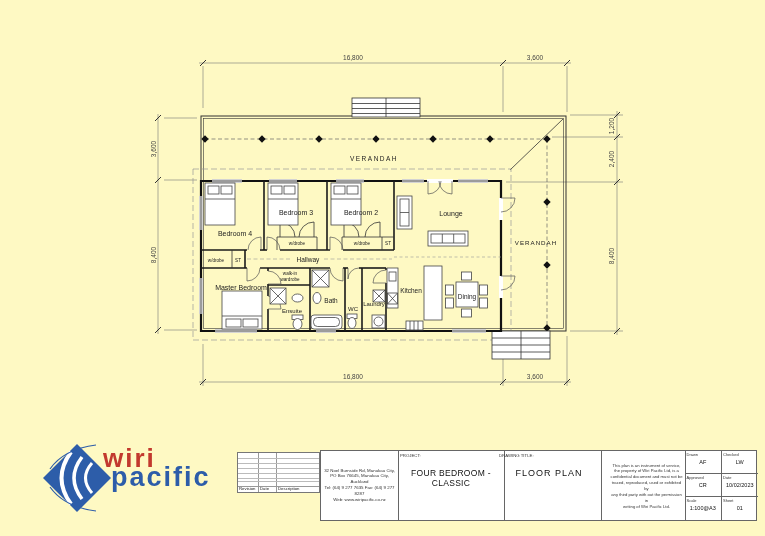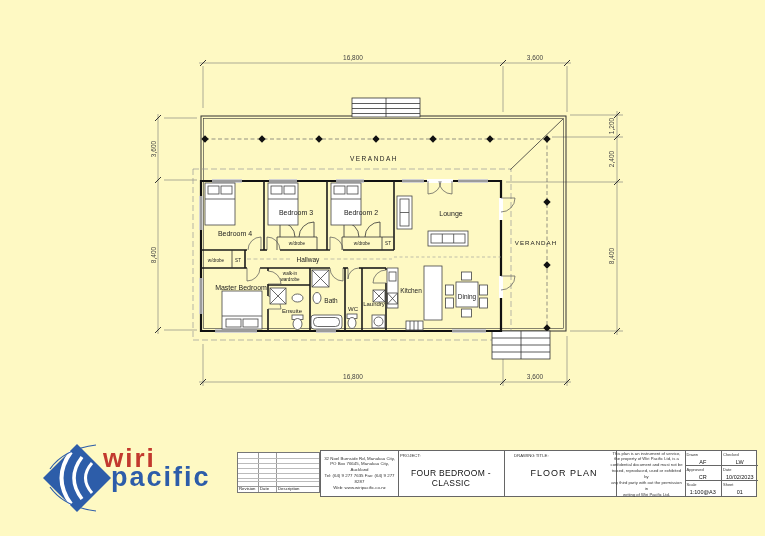--- a/index.html
+++ b/index.html
@@ -6,21 +6,21 @@
   #sheet{position:relative;width:765px;height:536px;background:#fef9c3;overflow:hidden;
          font-family:"Liberation Sans",sans-serif;}
   #plan-svg{position:absolute;left:0;top:0;}
   .abs{position:absolute;box-sizing:border-box;}
   
   #rev-table{left:237px;top:452px;width:83px;height:41px;border:1px solid #777;background:#fff;}
   .rev-vline{position:absolute;top:0;bottom:0;width:1px;background:#999;}
   .rev-hline{position:absolute;left:0;right:0;height:1px;background:#bbb;}
   .rev-head{position:absolute;bottom:0;height:7px;font-size:4.3px;color:#222;line-height:7px;
             padding-left:1px;white-space:nowrap;overflow:hidden;}
-  #tb-box{left:320px;top:450px;width:437px;height:47px;border:1px solid #666;background:#fff;}
+  #tb-box{left:320px;top:450px;width:437px;height:71px;border:1px solid #666;background:#fff;}
   .tb-cell{position:absolute;top:0;bottom:0;border-right:1px solid #666;}
   .addr{font-size:4.4px;line-height:1.35;color:#333;text-align:center;width:100%;
         position:absolute;top:50%;transform:translateY(-50%);}
   .cell-label{position:absolute;left:2px;top:1.5px;font-size:4.3px;color:#333;}
   .cell-value{position:absolute;left:0;right:0;top:17px;text-align:center;color:#111;}
   .disc{font-size:4.2px;line-height:1.4;color:#333;text-align:center;
         position:absolute;top:50%;transform:translateY(-50%);width:100%;padding:0 2px;box-sizing:border-box;}
   #fields-grid{position:absolute;top:0;bottom:0;left:0;right:0;display:grid;
                grid-template-columns:1fr 1fr;grid-template-rows:1fr 1fr 1fr;}
   .fcell{position:relative;border-right:1px solid #666;border-bottom:1px solid #666;}
@@ -403,21 +403,21 @@
       <div>32 Noel Burnside Rd, Manukau City,</div>
       <div>PO Box 76645, Manukau City, Auckland</div>
       <div>Tel: (64) 9 277 7635  Fax: (64) 9 277 8287</div>
       <div>Web: www.wiripacific.co.nz</div>
     </div>
   </div>
   <div class="tb-cell" style="left:77px;width:106px;">
     <div class="cell-label">PROJECT:</div>
     <div class="cell-value" style="font-size:8.5px;letter-spacing:0.3px;">FOUR BEDROOM - CLASSIC</div>
   </div>
-  <div class="tb-cell" style="left:191px;width:104px;">
+  <div class="tb-cell" style="left:176px;width:104px;">
     <div class="cell-label">DRAWING TITLE:</div>
     <div class="cell-value" style="font-size:9px;letter-spacing:1px;">FLOOR PLAN</div>
   </div>
   <div class="tb-cell" style="left:287px;width:77px;">
     <div class="disc">
       <div>This plan is an instrument of service,</div>
       <div>the property of Wiri Pacific Ltd, is a</div>
       <div>confidential document and must not be</div>
       <div>traced, reproduced, used or exhibited by</div>
       <div>any third party with out the permission in</div>

